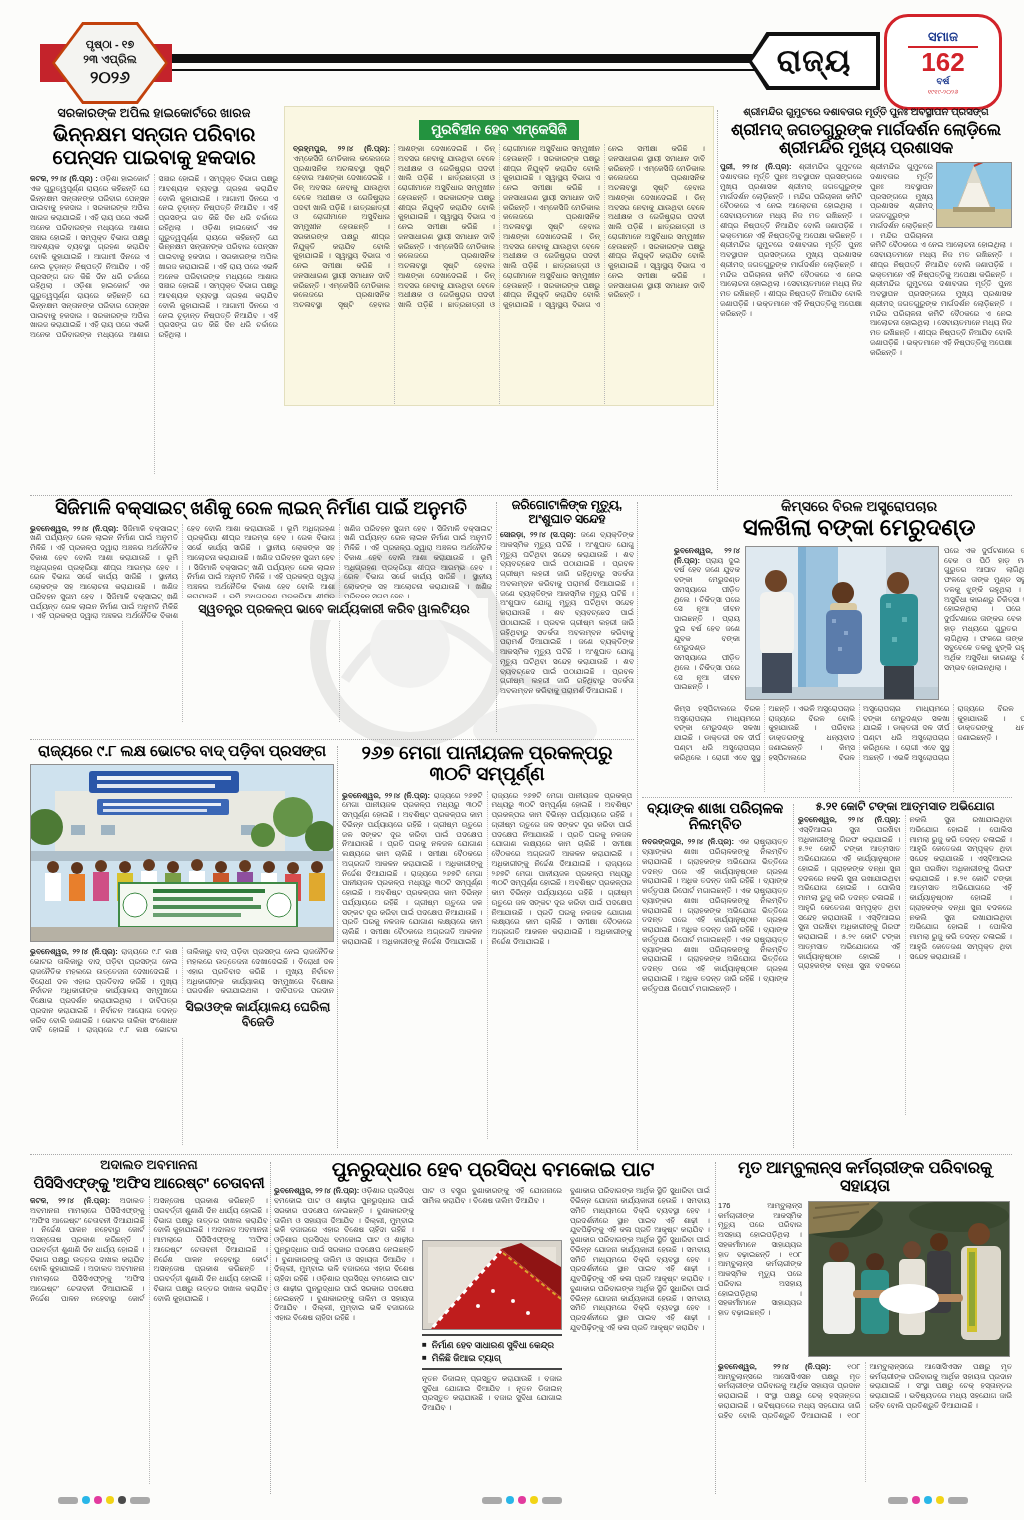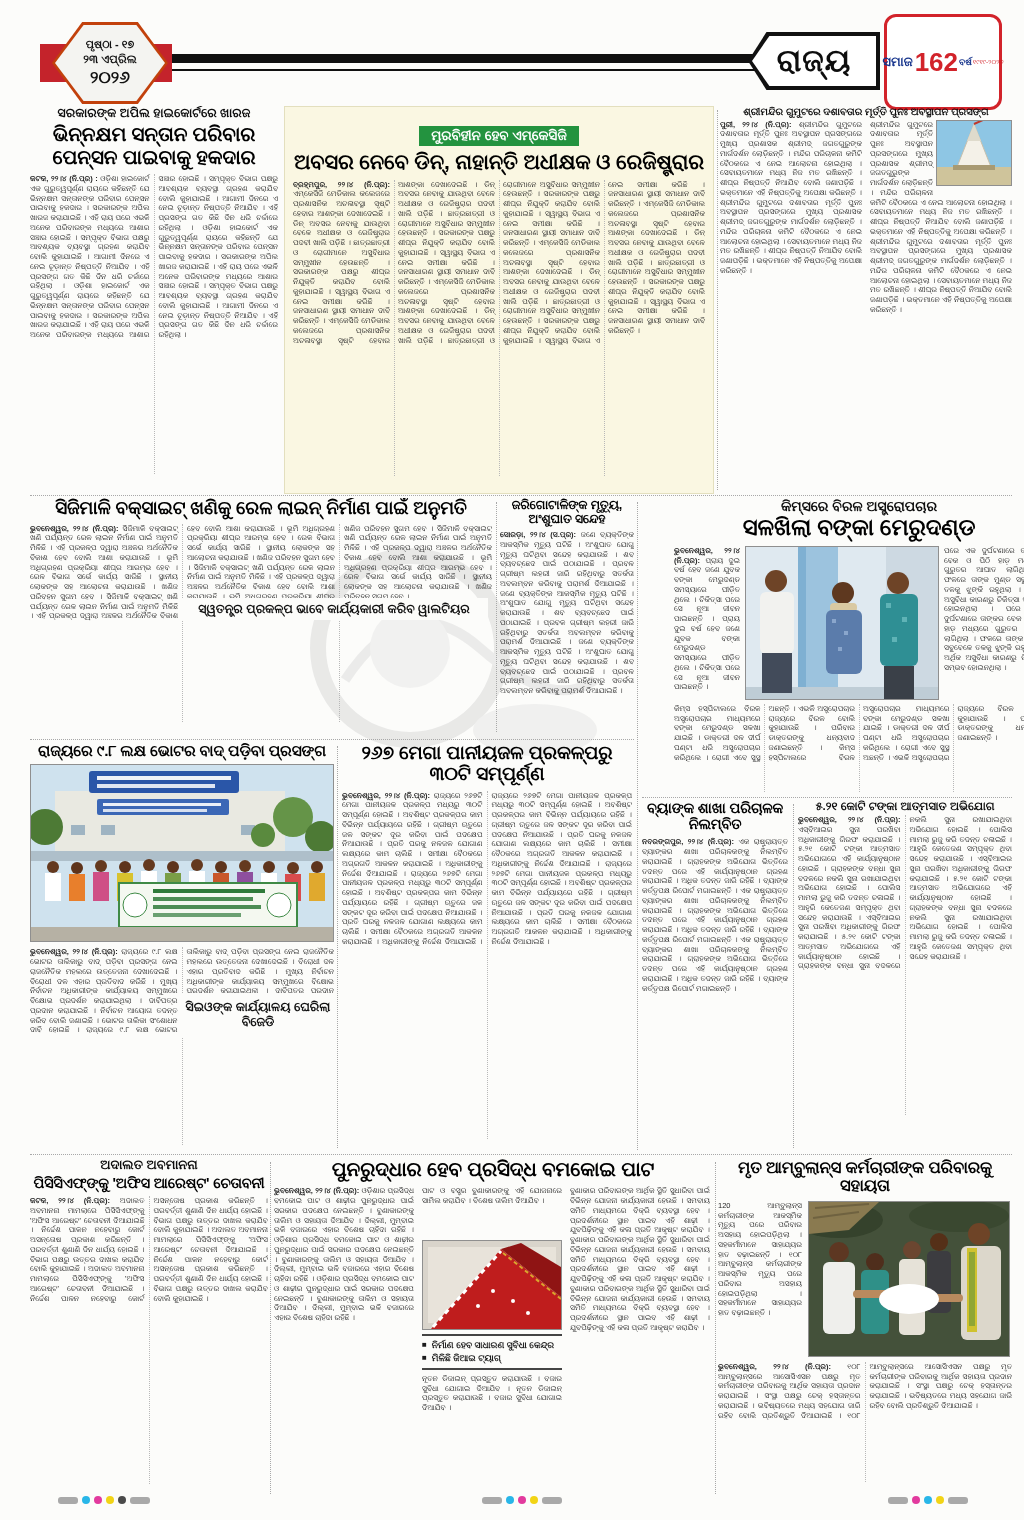--- a/index.html
+++ b/index.html
@@ -16,21 +16,21 @@
   .hexi .l1{font-size:11px;font-weight:700;}
   .hexi .l2{font-size:11.5px;font-weight:700;}
   .hexi .l3{font-size:17px;font-weight:700;}
   .secwrap{position:absolute;left:748px;top:32px;width:132px;height:58px;background:#111;
         clip-path:polygon(0 50%,14% 0,100% 0,100% 100%,14% 100%);}
   .secin{position:absolute;left:4px;top:4px;right:4px;bottom:4px;background:#fff;
         clip-path:polygon(0 50%,14% 0,100% 0,100% 100%,14% 100%);
         display:flex;align-items:center;justify-content:center;}
   .secin span{font-size:31px;font-weight:800;letter-spacing:1px;color:#0d0d0d;}
   .brand{position:absolute;left:884px;top:14px;width:112px;height:90px;background:#fff;
-        border:3px solid #d2232a;border-radius:12px;display:flex;flex-direction:row;
+        border:3px solid #d2232a;border-radius:24px;display:flex;flex-direction:column;
         align-items:center;justify-content:center;gap:1px;}
   .bname{font-size:13px;font-weight:800;color:#16348c;}
   .brule{width:70px;height:2px;background:#d2232a;}
   .byears{font-size:26px;font-weight:800;color:#d2232a;line-height:1;}
   .bylabel{font-size:9px;font-weight:700;color:#16348c;}
   .btag{font-size:6.5px;color:#d2232a;}
   
   .art{position:absolute;overflow:hidden;}
   .kick{font-weight:700;text-align:center;color:#0d0d0d;line-height:1.15;}
   .hl{font-weight:800;text-align:center;color:#000;line-height:1.12;letter-spacing:-.2px;}
@@ -41,22 +41,22 @@
   .c4{column-count:4;column-gap:8px;column-rule:1px dotted #b8b8b8;}
   .ph{border:1px solid #8f8f8f;background:#ccc;overflow:hidden;flex:none;}
   .ph svg{display:block;}
   .vsep{position:absolute;width:0;border-left:1px dotted #a8a8a8;}
   .hsep{position:absolute;height:0;border-top:1px dotted #a8a8a8;}
   
   .a1{left:30px;top:106px;width:248px;height:388px;}
   .a1 .kick{font-size:12.5px;margin-bottom:3px;}
   .a1 .hl{font-size:20px;margin-bottom:6px;}
   .a1 .bt{height:300px;}
-  .a2{left:284px;top:106px;width:430px;height:388px;background:#faf7e2;border:1px solid #e3dfbe;
-      box-sizing:border-box;padding:19px 8px;}
+  .a2{left:284px;top:106px;width:430px;height:300px;background:#faf7e2;border:1px solid #e3dfbe;
+      box-sizing:border-box;padding:13px 8px;}
   .gk{display:block;margin:0 auto 4px auto;width:max-content;max-width:95%;background:#23933f;
       color:#fff;font-weight:700;font-size:13.5px;padding:2px 12px;}
   .a2 .hl{font-size:21px;margin-bottom:6px;}
   .a2 .bt{height:296px;}
   .a3{left:720px;top:106px;width:292px;height:388px;}
   .a3 .kick{font-size:10px;margin-bottom:2px;}
   .a3 .hl{font-size:16.5px;margin-bottom:6px;}
   .a3row{display:flex;gap:8px;}
   .a3row .col{width:142px;height:312px;}
   .tfloat{float:right;margin:0 0 3px 3px;}
@@ -155,26 +155,26 @@
   </div>
 
   <div class="art a1">
     <div class="kick">ସରକାରଙ୍କ ଅପିଲ ହାଇକୋର୍ଟରେ ଖାରଜ</div>
     <div class="hl">ଭିନ୍ନକ୍ଷମ ସନ୍ତାନ ପରିବାର ପେନ୍‌ସନ ପାଇବାକୁ ହକଦାର</div>
     <div class="bt c2"><b class="dl">କଟକ, ୨୨।୪ (ନି.ପ୍ର) :</b> <span>ଓଡ଼ିଶା ହାଇକୋର୍ଟ ଏକ ଗୁରୁତ୍ୱପୂର୍ଣ୍ଣ ରାୟରେ କହିଛନ୍ତି ଯେ ଭିନ୍ନକ୍ଷମ ସନ୍ତାନଙ୍କ ପରିବାର ପେନ୍‌ସନ ପାଇବାକୁ ହକଦାର । ସରକାରଙ୍କ ଅପିଲ ଖାରଜ କରାଯାଇଛି । ଏହି ରାୟ ପରେ ଏଭଳି ଅନେକ ପରିବାରଙ୍କ ମଧ୍ୟରେ ଆଶାର ସଞ୍ଚାର ହୋଇଛି । ସମ୍ପୃକ୍ତ ବିଭାଗ ପକ୍ଷରୁ ଆବଶ୍ୟକ ବ୍ୟବସ୍ଥା ଗ୍ରହଣ କରାଯିବ ବୋଲି କୁହାଯାଇଛି । ଆଗାମୀ ଦିନରେ ଏ ନେଇ ଚୂଡ଼ାନ୍ତ ନିଷ୍ପତ୍ତି ନିଆଯିବ । ଏହି ପ୍ରସଙ୍ଗ ଗତ କିଛି ଦିନ ଧରି ଚର୍ଚ୍ଚାରେ ରହିଥିଲା । ଓଡ଼ିଶା ହାଇକୋର୍ଟ ଏକ ଗୁରୁତ୍ୱପୂର୍ଣ୍ଣ ରାୟରେ କହିଛନ୍ତି ଯେ ଭିନ୍ନକ୍ଷମ ସନ୍ତାନଙ୍କ ପରିବାର ପେନ୍‌ସନ ପାଇବାକୁ ହକଦାର । ସରକାରଙ୍କ ଅପିଲ ଖାରଜ କରାଯାଇଛି । ଏହି ରାୟ ପରେ ଏଭଳି ଅନେକ ପରିବାରଙ୍କ ମଧ୍ୟରେ ଆଶାର ସଞ୍ଚାର ହୋଇଛି । ସମ୍ପୃକ୍ତ ବିଭାଗ ପକ୍ଷରୁ ଆବଶ୍ୟକ ବ୍ୟବସ୍ଥା ଗ୍ରହଣ କରାଯିବ ବୋଲି କୁହାଯାଇଛି । ଆଗାମୀ ଦିନରେ ଏ ନେଇ ଚୂଡ଼ାନ୍ତ ନିଷ୍ପତ୍ତି ନିଆଯିବ । ଏହି ପ୍ରସଙ୍ଗ ଗତ କିଛି ଦିନ ଧରି ଚର୍ଚ୍ଚାରେ ରହିଥିଲା । ଓଡ଼ିଶା ହାଇକୋର୍ଟ ଏକ ଗୁରୁତ୍ୱପୂର୍ଣ୍ଣ ରାୟରେ କହିଛନ୍ତି ଯେ ଭିନ୍ନକ୍ଷମ ସନ୍ତାନଙ୍କ ପରିବାର ପେନ୍‌ସନ ପାଇବାକୁ ହକଦାର । ସରକାରଙ୍କ ଅପିଲ ଖାରଜ କରାଯାଇଛି । ଏହି ରାୟ ପରେ ଏଭଳି ଅନେକ ପରିବାରଙ୍କ ମଧ୍ୟରେ ଆଶାର ସଞ୍ଚାର ହୋଇଛି । ସମ୍ପୃକ୍ତ ବିଭାଗ ପକ୍ଷରୁ ଆବଶ୍ୟକ ବ୍ୟବସ୍ଥା ଗ୍ରହଣ କରାଯିବ ବୋଲି କୁହାଯାଇଛି । ଆଗାମୀ ଦିନରେ ଏ ନେଇ ଚୂଡ଼ାନ୍ତ ନିଷ୍ପତ୍ତି ନିଆଯିବ । ଏହି ପ୍ରସଙ୍ଗ ଗତ କିଛି ଦିନ ଧରି ଚର୍ଚ୍ଚାରେ ରହିଥିଲା ।</span></div>
   </div>
 
   <div class="art a2">
     <span class="gk">ମୁରବିହୀନ ହେବ ଏମ୍‌କେସିଜି</span>
-    <div class="hl">ଅବସର ନେବେ ଡିନ୍, ନାହାନ୍ତି ଅଧୀକ୍ଷକ ଓ ରେଜିଷ୍ଟ୍ରାର</div>
     <div class="bt c4"><b class="dl">ବ୍ରହ୍ମପୁର, ୨୨।୪ (ନି.ପ୍ର):</b> <span>ଏମ୍‌କେସିଜି ମେଡିକାଲ କଲେଜରେ ପ୍ରଶାସନିକ ଅଚଳାବସ୍ଥା ସୃଷ୍ଟି ହେବାର ଆଶଙ୍କା ଦେଖାଦେଇଛି । ଡିନ୍ ଅବସର ନେବାକୁ ଯାଉଥିବା ବେଳେ ଅଧୀକ୍ଷକ ଓ ରେଜିଷ୍ଟ୍ରାର ପଦବୀ ଖାଲି ପଡ଼ିଛି । ଛାତ୍ରଛାତ୍ରୀ ଓ ରୋଗୀମାନେ ଅସୁବିଧାର ସମ୍ମୁଖୀନ ହେଉଛନ୍ତି । ସରକାରଙ୍କ ପକ୍ଷରୁ ଶୀଘ୍ର ନିଯୁକ୍ତି କରାଯିବ ବୋଲି କୁହାଯାଇଛି । ସ୍ୱାସ୍ଥ୍ୟ ବିଭାଗ ଏ ନେଇ ସମୀକ୍ଷା କରିଛି । ଜନସାଧାରଣ ସ୍ଥାୟୀ ସମାଧାନ ଦାବି କରିଛନ୍ତି । ଏମ୍‌କେସିଜି ମେଡିକାଲ କଲେଜରେ ପ୍ରଶାସନିକ ଅଚଳାବସ୍ଥା ସୃଷ୍ଟି ହେବାର ଆଶଙ୍କା ଦେଖାଦେଇଛି । ଡିନ୍ ଅବସର ନେବାକୁ ଯାଉଥିବା ବେଳେ ଅଧୀକ୍ଷକ ଓ ରେଜିଷ୍ଟ୍ରାର ପଦବୀ ଖାଲି ପଡ଼ିଛି । ଛାତ୍ରଛାତ୍ରୀ ଓ ରୋଗୀମାନେ ଅସୁବିଧାର ସମ୍ମୁଖୀନ ହେଉଛନ୍ତି । ସରକାରଙ୍କ ପକ୍ଷରୁ ଶୀଘ୍ର ନିଯୁକ୍ତି କରାଯିବ ବୋଲି କୁହାଯାଇଛି । ସ୍ୱାସ୍ଥ୍ୟ ବିଭାଗ ଏ ନେଇ ସମୀକ୍ଷା କରିଛି । ଜନସାଧାରଣ ସ୍ଥାୟୀ ସମାଧାନ ଦାବି କରିଛନ୍ତି । ଏମ୍‌କେସିଜି ମେଡିକାଲ କଲେଜରେ ପ୍ରଶାସନିକ ଅଚଳାବସ୍ଥା ସୃଷ୍ଟି ହେବାର ଆଶଙ୍କା ଦେଖାଦେଇଛି । ଡିନ୍ ଅବସର ନେବାକୁ ଯାଉଥିବା ବେଳେ ଅଧୀକ୍ଷକ ଓ ରେଜିଷ୍ଟ୍ରାର ପଦବୀ ଖାଲି ପଡ଼ିଛି । ଛାତ୍ରଛାତ୍ରୀ ଓ ରୋଗୀମାନେ ଅସୁବିଧାର ସମ୍ମୁଖୀନ ହେଉଛନ୍ତି । ସରକାରଙ୍କ ପକ୍ଷରୁ ଶୀଘ୍ର ନିଯୁକ୍ତି କରାଯିବ ବୋଲି କୁହାଯାଇଛି । ସ୍ୱାସ୍ଥ୍ୟ ବିଭାଗ ଏ ନେଇ ସମୀକ୍ଷା କରିଛି । ଜନସାଧାରଣ ସ୍ଥାୟୀ ସମାଧାନ ଦାବି କରିଛନ୍ତି । ଏମ୍‌କେସିଜି ମେଡିକାଲ କଲେଜରେ ପ୍ରଶାସନିକ ଅଚଳାବସ୍ଥା ସୃଷ୍ଟି ହେବାର ଆଶଙ୍କା ଦେଖାଦେଇଛି । ଡିନ୍ ଅବସର ନେବାକୁ ଯାଉଥିବା ବେଳେ ଅଧୀକ୍ଷକ ଓ ରେଜିଷ୍ଟ୍ରାର ପଦବୀ ଖାଲି ପଡ଼ିଛି । ଛାତ୍ରଛାତ୍ରୀ ଓ ରୋଗୀମାନେ ଅସୁବିଧାର ସମ୍ମୁଖୀନ ହେଉଛନ୍ତି । ସରକାରଙ୍କ ପକ୍ଷରୁ ଶୀଘ୍ର ନିଯୁକ୍ତି କରାଯିବ ବୋଲି କୁହାଯାଇଛି । ସ୍ୱାସ୍ଥ୍ୟ ବିଭାଗ ଏ ନେଇ ସମୀକ୍ଷା କରିଛି । ଜନସାଧାରଣ ସ୍ଥାୟୀ ସମାଧାନ ଦାବି କରିଛନ୍ତି । ଏମ୍‌କେସିଜି ମେଡିକାଲ କଲେଜରେ ପ୍ରଶାସନିକ ଅଚଳାବସ୍ଥା ସୃଷ୍ଟି ହେବାର ଆଶଙ୍କା ଦେଖାଦେଇଛି । ଡିନ୍ ଅବସର ନେବାକୁ ଯାଉଥିବା ବେଳେ ଅଧୀକ୍ଷକ ଓ ରେଜିଷ୍ଟ୍ରାର ପଦବୀ ଖାଲି ପଡ଼ିଛି । ଛାତ୍ରଛାତ୍ରୀ ଓ ରୋଗୀମାନେ ଅସୁବିଧାର ସମ୍ମୁଖୀନ ହେଉଛନ୍ତି । ସରକାରଙ୍କ ପକ୍ଷରୁ ଶୀଘ୍ର ନିଯୁକ୍ତି କରାଯିବ ବୋଲି କୁହାଯାଇଛି । ସ୍ୱାସ୍ଥ୍ୟ ବିଭାଗ ଏ ନେଇ ସମୀକ୍ଷା କରିଛି । ଜନସାଧାରଣ ସ୍ଥାୟୀ ସମାଧାନ ଦାବି କରିଛନ୍ତି ।</span></div>
   </div>
 
   <div class="art a3">
     <div class="kick">ଶ୍ରୀମନ୍ଦିର ଗୁମୁଟରେ ଦଶାବତାର ମୂର୍ତ୍ତି ପୁନଃ ଅବସ୍ଥାପନ ପ୍ରସଙ୍ଗ</div>
+    <div class="hl">ଶ୍ରୀମଦ୍ ଜଗତଗୁରୁଙ୍କ ମାର୍ଗଦର୍ଶନ ଲୋଡ଼ିଲେ ଶ୍ରୀମନ୍ଦିର ମୁଖ୍ୟ ପ୍ରଶାସକ</div>
     <div class="a3row">
       <div class="col bt"><b class="dl">ପୁରୀ, ୨୨।୪ (ନି.ପ୍ର):</b> <span>ଶ୍ରୀମନ୍ଦିର ଗୁମୁଟରେ ଦଶାବତାର ମୂର୍ତ୍ତି ପୁନଃ ଅବସ୍ଥାପନ ପ୍ରସଙ୍ଗରେ ମୁଖ୍ୟ ପ୍ରଶାସକ ଶ୍ରୀମଦ୍ ଜଗତଗୁରୁଙ୍କ ମାର୍ଗଦର୍ଶନ ଲୋଡ଼ିଛନ୍ତି । ମନ୍ଦିର ପରିଚାଳନା କମିଟି ବୈଠକରେ ଏ ନେଇ ଆଲୋଚନା ହୋଇଥିଲା । ସେବାୟତମାନେ ମଧ୍ୟ ନିଜ ମତ ରଖିଛନ୍ତି । ଶୀଘ୍ର ନିଷ୍ପତ୍ତି ନିଆଯିବ ବୋଲି ଜଣାପଡ଼ିଛି । ଭକ୍ତମାନେ ଏହି ନିଷ୍ପତ୍ତିକୁ ଅପେକ୍ଷା କରିଛନ୍ତି । ଶ୍ରୀମନ୍ଦିର ଗୁମୁଟରେ ଦଶାବତାର ମୂର୍ତ୍ତି ପୁନଃ ଅବସ୍ଥାପନ ପ୍ରସଙ୍ଗରେ ମୁଖ୍ୟ ପ୍ରଶାସକ ଶ୍ରୀମଦ୍ ଜଗତଗୁରୁଙ୍କ ମାର୍ଗଦର୍ଶନ ଲୋଡ଼ିଛନ୍ତି । ମନ୍ଦିର ପରିଚାଳନା କମିଟି ବୈଠକରେ ଏ ନେଇ ଆଲୋଚନା ହୋଇଥିଲା । ସେବାୟତମାନେ ମଧ୍ୟ ନିଜ ମତ ରଖିଛନ୍ତି । ଶୀଘ୍ର ନିଷ୍ପତ୍ତି ନିଆଯିବ ବୋଲି ଜଣାପଡ଼ିଛି । ଭକ୍ତମାନେ ଏହି ନିଷ୍ପତ୍ତିକୁ ଅପେକ୍ଷା କରିଛନ୍ତି ।</span></div>
       <div class="col bt">
         <span class="tfloat ph">
             <svg width="74" height="64" viewBox="0 0 74 64">
           <rect width="74" height="64" fill="#8ec6e4"></rect>
           <rect y="46" width="74" height="18" fill="#cfc49b"></rect>
           <polygon points="37,3 20,46 54,46" fill="#f4f1e8" stroke="#c6c0ae"></polygon>
           <polygon points="37,3 30,20 44,20" fill="#dfdbcc"></polygon>
           <rect x="16" y="44" width="42" height="5" fill="#a89a72"></rect>
@@ -352,21 +352,21 @@
       </div>
       <div class="cc">
           <div class="bt"><span>ବୁଣାକାର ପରିବାରଙ୍କ ଆର୍ଥିକ ସ୍ଥିତି ସୁଧାରିବା ପାଇଁ ବିଭିନ୍ନ ଯୋଜନା କାର୍ଯ୍ୟକାରୀ ହେଉଛି । ସମବାୟ ସମିତି ମାଧ୍ୟମରେ ବିକ୍ରି ବ୍ୟବସ୍ଥା ହେବ । ପ୍ରଦର୍ଶନୀରେ ସ୍ଥାନ ପାଇବ ଏହି ଶାଢ଼ୀ । ଯୁବପିଢ଼ିଙ୍କୁ ଏହି କଳା ପ୍ରତି ଆକୃଷ୍ଟ କରାଯିବ । ବୁଣାକାର ପରିବାରଙ୍କ ଆର୍ଥିକ ସ୍ଥିତି ସୁଧାରିବା ପାଇଁ ବିଭିନ୍ନ ଯୋଜନା କାର୍ଯ୍ୟକାରୀ ହେଉଛି । ସମବାୟ ସମିତି ମାଧ୍ୟମରେ ବିକ୍ରି ବ୍ୟବସ୍ଥା ହେବ । ପ୍ରଦର୍ଶନୀରେ ସ୍ଥାନ ପାଇବ ଏହି ଶାଢ଼ୀ । ଯୁବପିଢ଼ିଙ୍କୁ ଏହି କଳା ପ୍ରତି ଆକୃଷ୍ଟ କରାଯିବ । ବୁଣାକାର ପରିବାରଙ୍କ ଆର୍ଥିକ ସ୍ଥିତି ସୁଧାରିବା ପାଇଁ ବିଭିନ୍ନ ଯୋଜନା କାର୍ଯ୍ୟକାରୀ ହେଉଛି । ସମବାୟ ସମିତି ମାଧ୍ୟମରେ ବିକ୍ରି ବ୍ୟବସ୍ଥା ହେବ । ପ୍ରଦର୍ଶନୀରେ ସ୍ଥାନ ପାଇବ ଏହି ଶାଢ଼ୀ । ଯୁବପିଢ଼ିଙ୍କୁ ଏହି କଳା ପ୍ରତି ଆକୃଷ୍ଟ କରାଯିବ ।</span></div>
         </div>
     </div>
   </div>
 
   <div class="art a13">
     <div class="hl">ମୃତ ଆମ୍ବୁଲାନ୍ସ କର୍ମଚାରୀଙ୍କ ପରିବାରକୁ ସହାୟତା</div>
     <div class="a13row">
-      <div class="s1 bt"><span>120 ଆମ୍ବୁଲାନ୍ସ କର୍ମଚାରୀଙ୍କ ଆକସ୍ମିକ ମୃତ୍ୟୁ ପରେ ପରିବାର ଅସହାୟ ହୋଇପଡ଼ିଥିଲା । ସହକର୍ମୀମାନେ ସାହାଯ୍ୟର ହାତ ବଢ଼ାଇଛନ୍ତି । ୧୦୮ ଆମ୍ବୁଲାନ୍ସ କର୍ମଚାରୀଙ୍କ ଆକସ୍ମିକ ମୃତ୍ୟୁ ପରେ ପରିବାର ଅସହାୟ ହୋଇପଡ଼ିଥିଲା । ସହକର୍ମୀମାନେ ସାହାଯ୍ୟର ହାତ ବଢ଼ାଇଛନ୍ତି ।</span></div>
+      <div class="s1 bt"><span>176 ଆମ୍ବୁଲାନ୍ସ କର୍ମଚାରୀଙ୍କ ଆକସ୍ମିକ ମୃତ୍ୟୁ ପରେ ପରିବାର ଅସହାୟ ହୋଇପଡ଼ିଥିଲା । ସହକର୍ମୀମାନେ ସାହାଯ୍ୟର ହାତ ବଢ଼ାଇଛନ୍ତି । ୧୦୮ ଆମ୍ବୁଲାନ୍ସ କର୍ମଚାରୀଙ୍କ ଆକସ୍ମିକ ମୃତ୍ୟୁ ପରେ ପରିବାର ଅସହାୟ ହୋଇପଡ଼ିଥିଲା । ସହକର୍ମୀମାନେ ସାହାଯ୍ୟର ହାତ ବଢ଼ାଇଛନ୍ତି ।</span></div>
       <div class="ph">
           <svg width="200" height="154" viewBox="0 0 200 154">
         <rect width="200" height="154" fill="#44513a"></rect>
         <ellipse cx="30" cy="18" rx="44" ry="18" fill="#35422c"></ellipse>
         <ellipse cx="150" cy="14" rx="50" ry="16" fill="#3a4830"></ellipse>
         <polygon points="0,0 70,0 40,28 0,32" fill="#8a7a50"></polygon>
         <line x1="6" y1="6" x2="60" y2="2" stroke="#6f6240" stroke-width="2"></line>
         <line x1="4" y1="16" x2="50" y2="10" stroke="#6f6240" stroke-width="2"></line>
         <circle cx="30" cy="50" r="10" fill="#5d3722"></circle>
         <rect x="14" y="60" width="32" height="72" rx="6" fill="#efefec"></rect>

